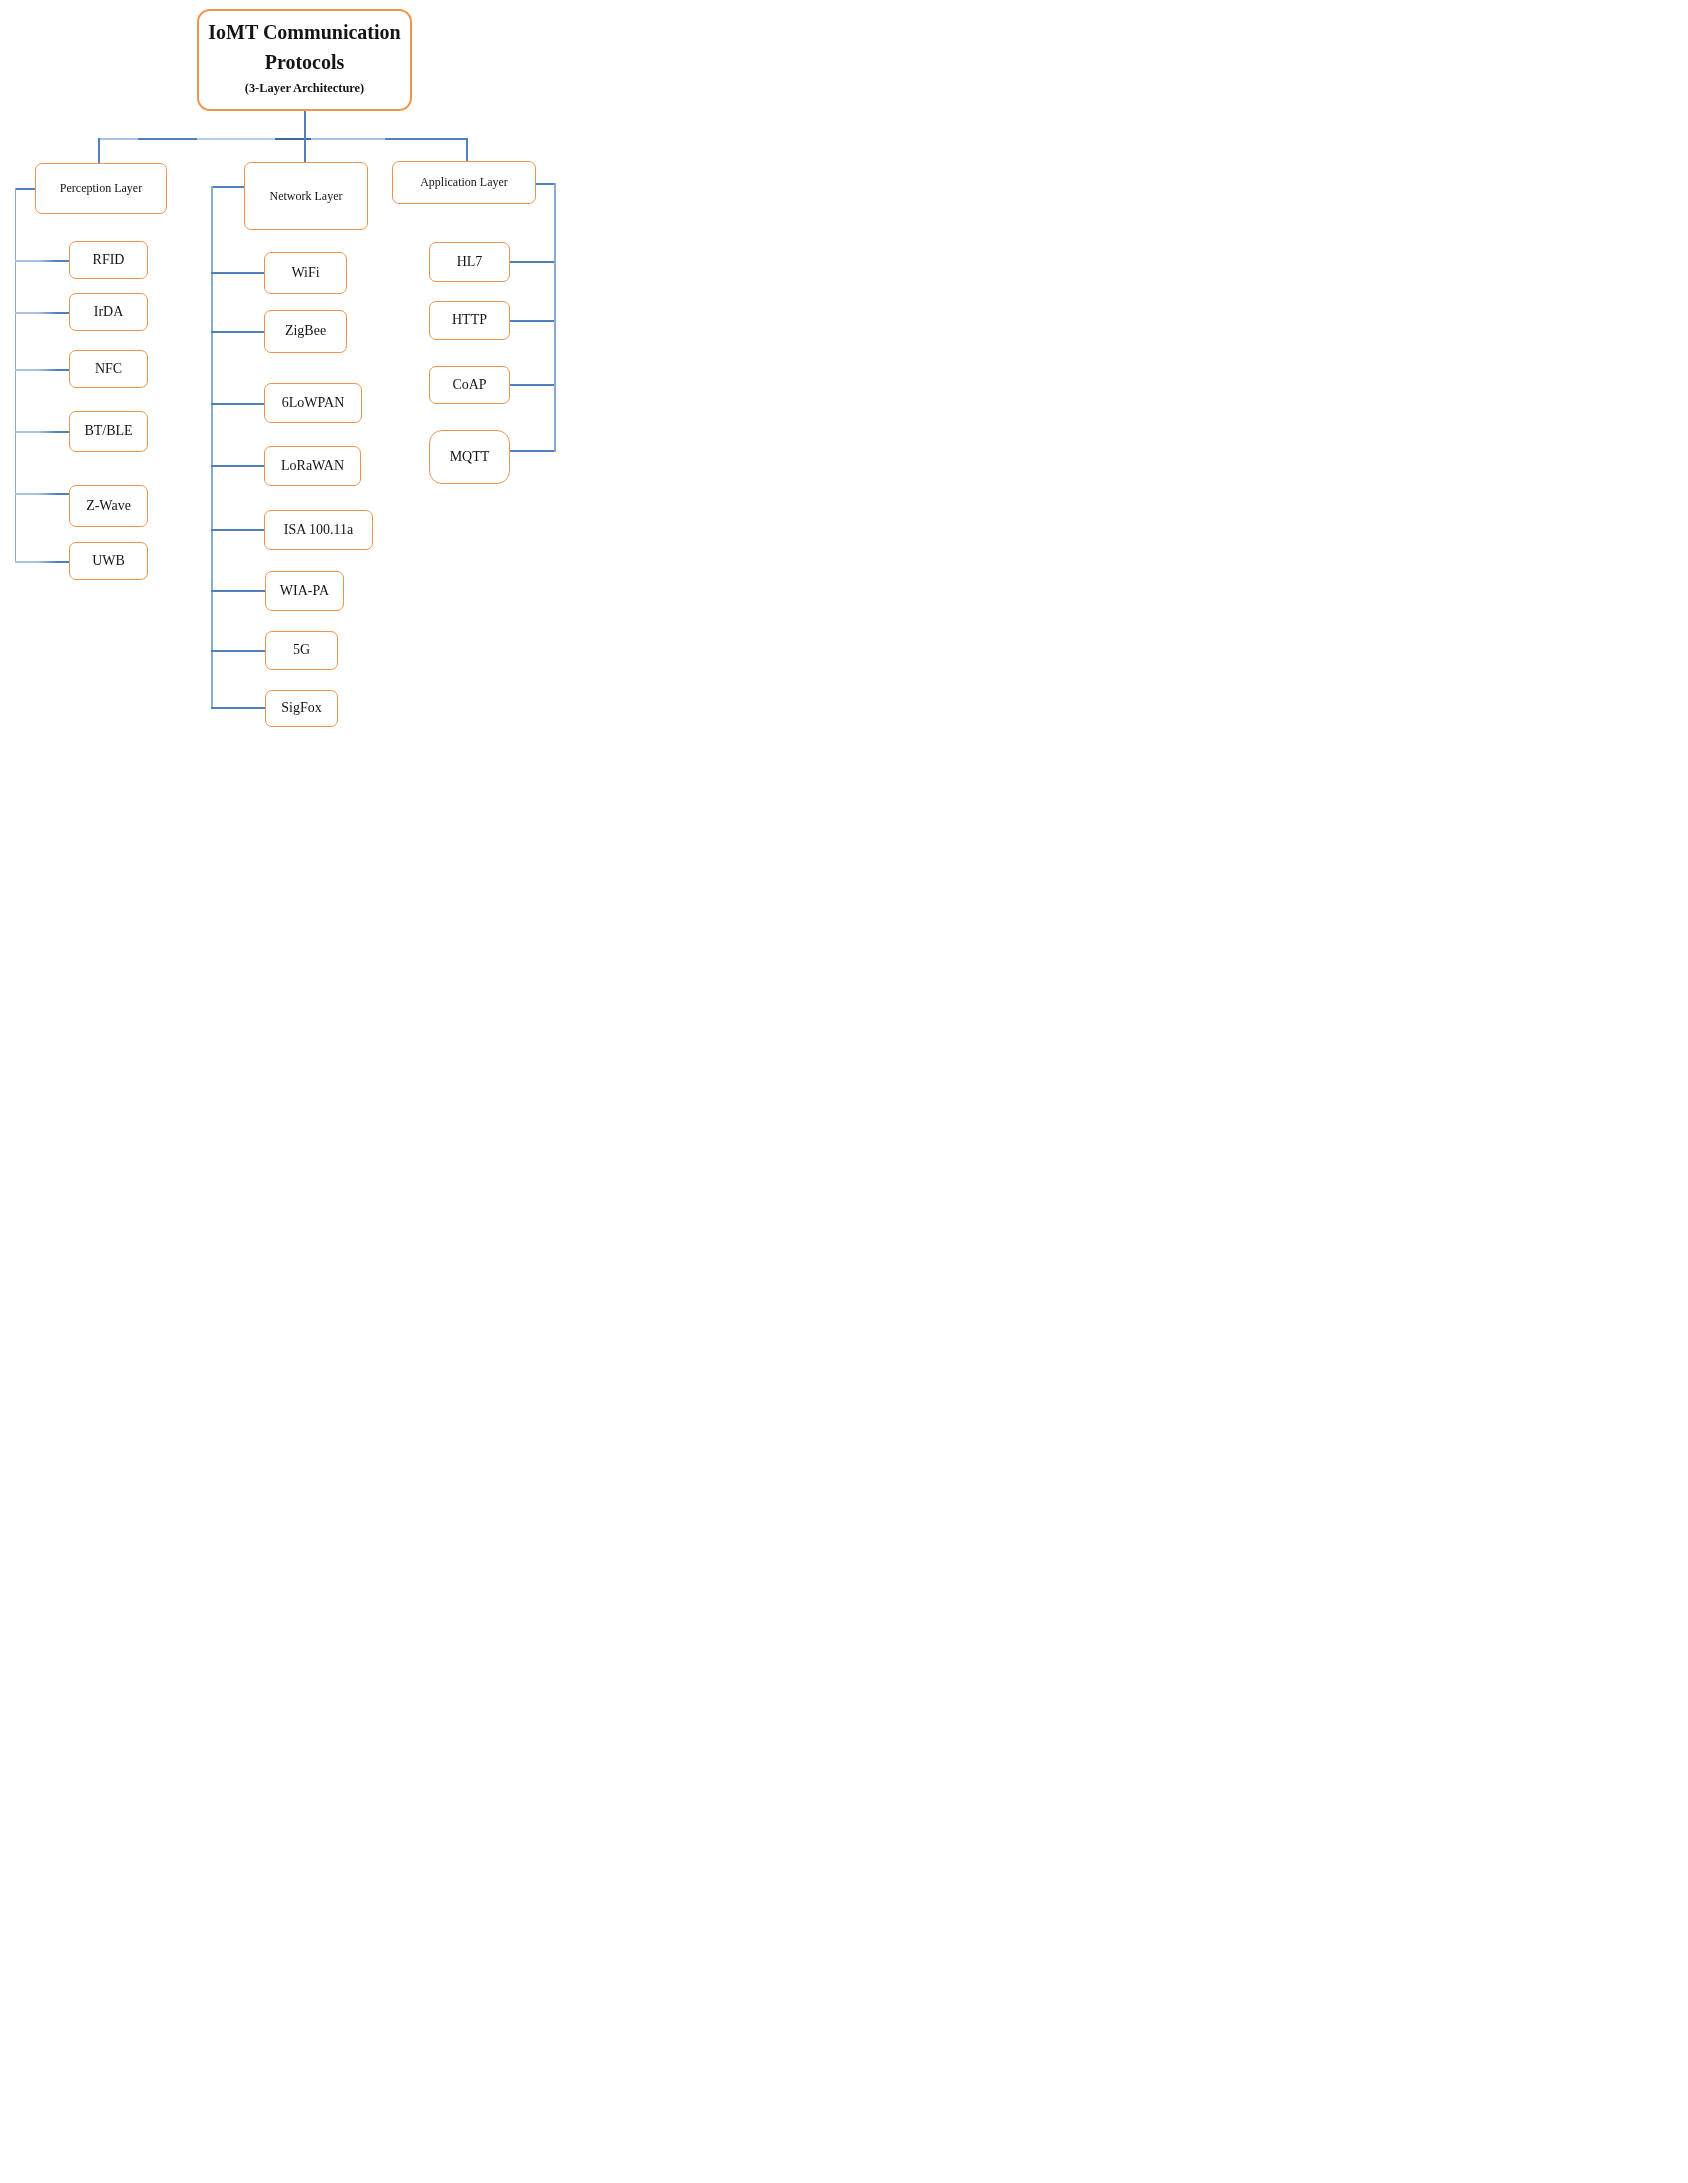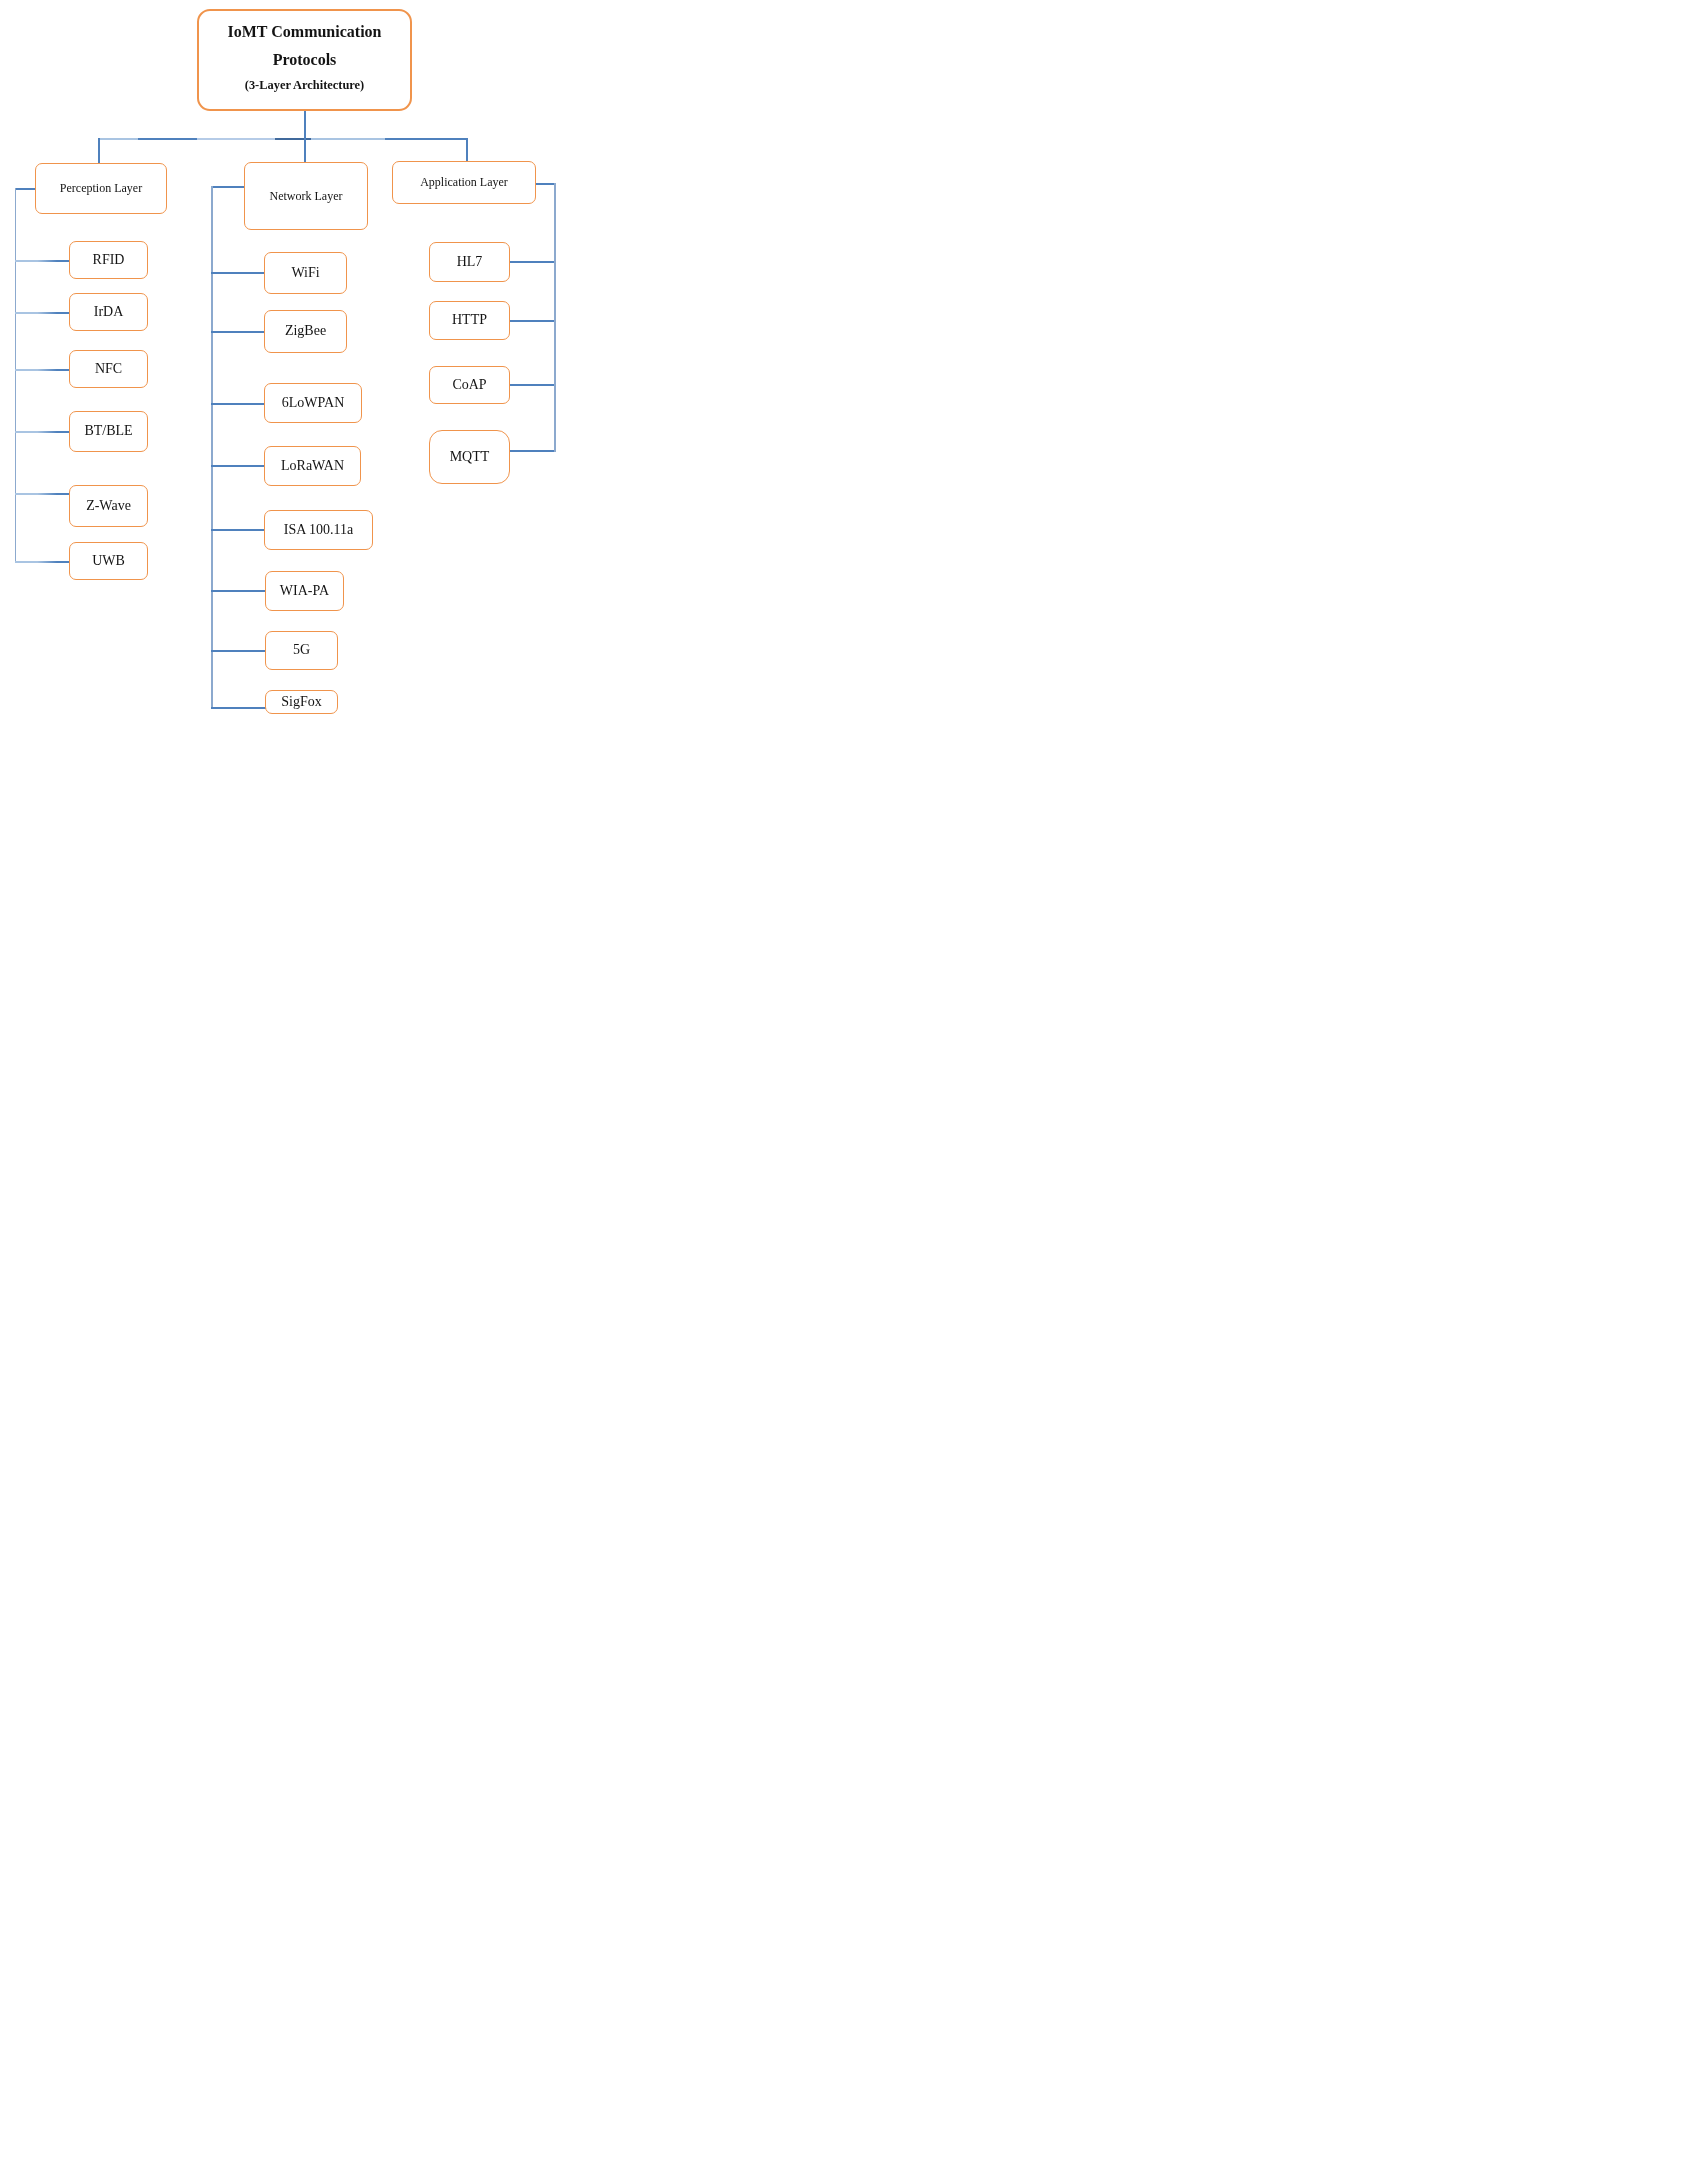--- a/index.html
+++ b/index.html
@@ -32,21 +32,21 @@
     z-index:2;
   }
   .node.root{
     border-width:2.2px;
     border-radius:13px;
     flex-direction:column;
     justify-content:space-evenly;
     font-weight:bold;
     padding:3.2px 4.3px 5.4px 4.3px;
   }
-  .root-line{font-size:16px;}
+  .root-line{font-size:20px;}
   .root-sub{font-size:12.4px;}
   .node.header{font-size:12px;}
   .node.child{font-size:14px;}
   .line{position:absolute;z-index:1;}
   .line.h{height:1.6px;background:var(--blue);}
   .line.v{width:1.6px;background:var(--blue);}
   .line.trunk{background:var(--trunk);}
   .line.fade{background:linear-gradient(90deg,var(--blue-light) 0%,var(--blue-light) 40%,var(--blue) 75%);}
   .line.two-tone{
     background:linear-gradient(90deg,
@@ -137,21 +137,21 @@
     </div>
     <div class="node child" style="left: 264px; top: 510px; width: 109px; height: 40px;">
       <span>ISA 100.11a</span>
     </div>
     <div class="node child" style="left: 265px; top: 571px; width: 79px; height: 40px;">
       <span>WIA-PA</span>
     </div>
     <div class="node child" style="left: 265px; top: 631px; width: 73px; height: 39px;">
       <span>5G</span>
     </div>
-    <div class="node child" style="left: 265px; top: 690px; width: 73px; height: 24px;">
+    <div class="node child" style="left: 265px; top: 690px; width: 73px; height: 37px;">
       <span>SigFox</span>
     </div>
     <div class="node child" style="left: 429px; top: 242px; width: 81px; height: 40px;">
       <span>HL7</span>
     </div>
     <div class="node child" style="left: 429px; top: 301px; width: 81px; height: 39px;">
       <span>HTTP</span>
     </div>
     <div class="node child" style="left: 429px; top: 366px; width: 81px; height: 38px;">
       <span>CoAP</span>

